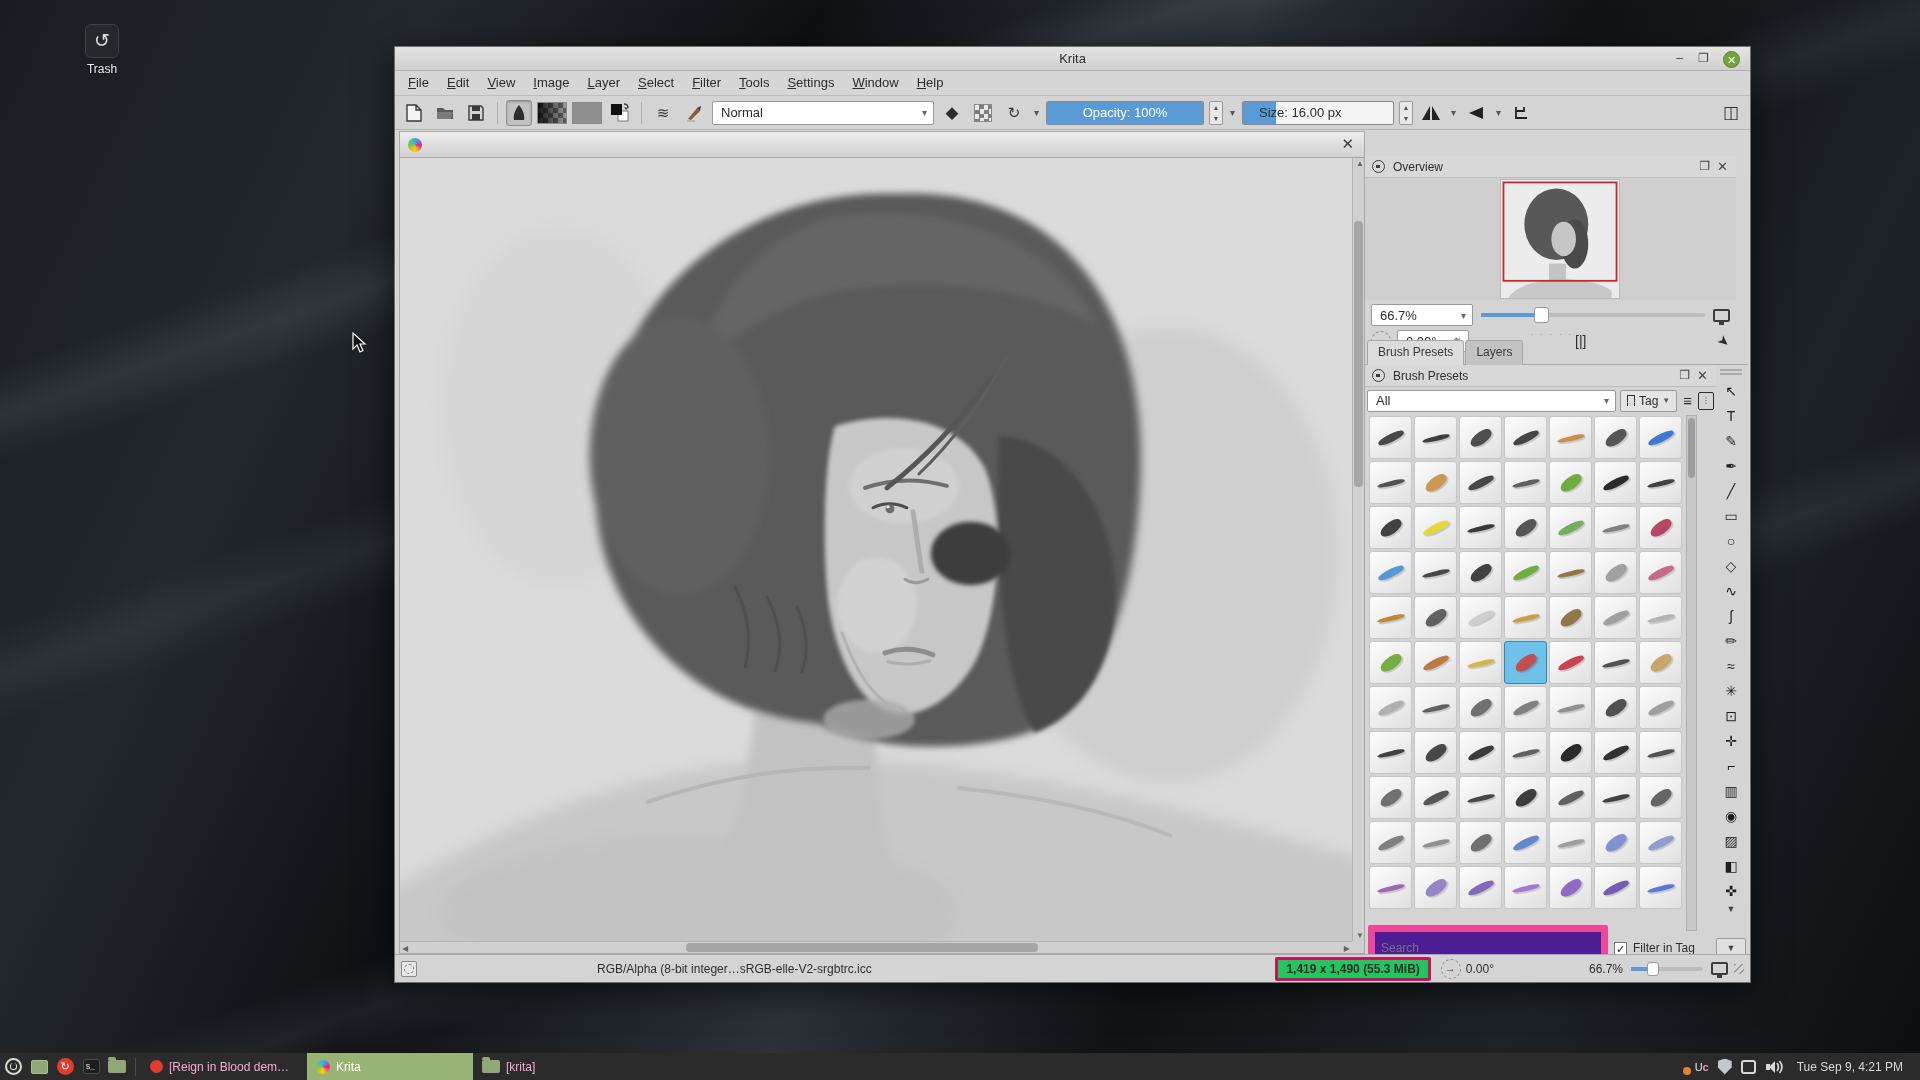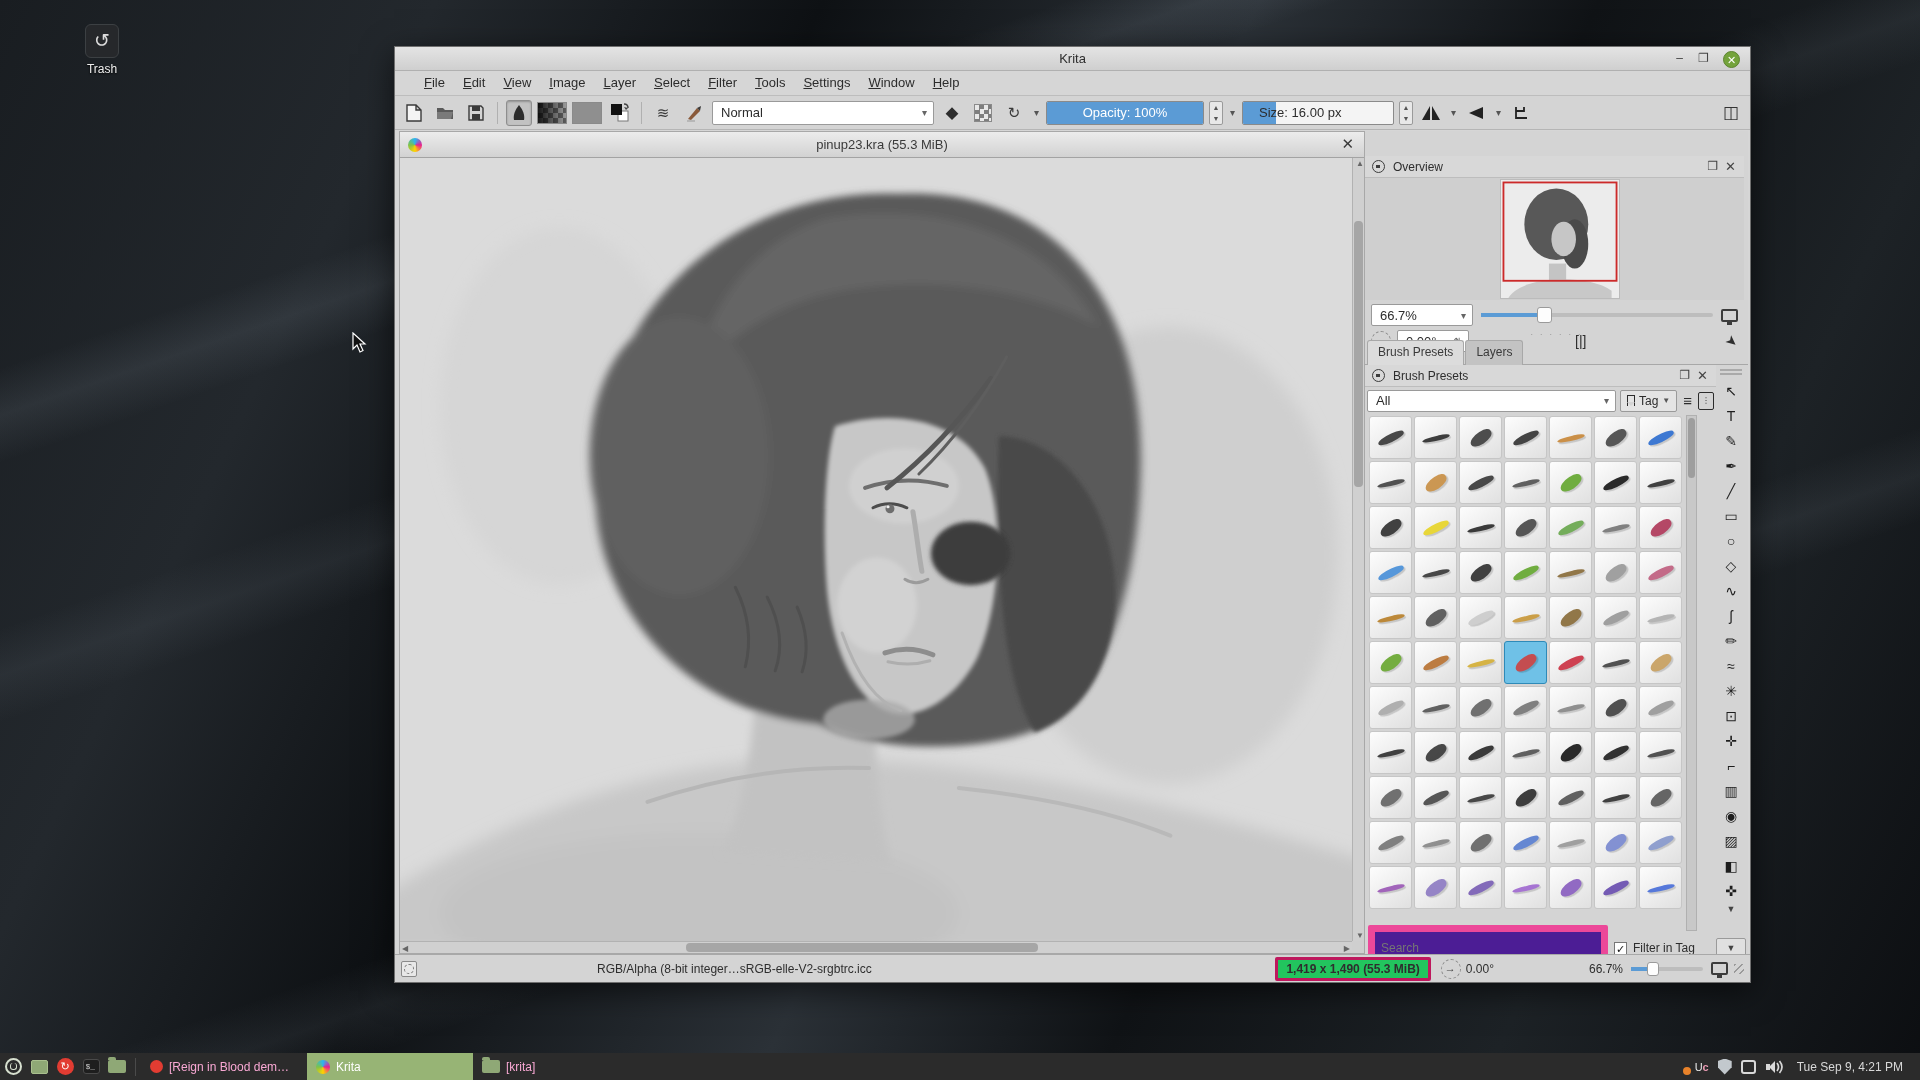--- a/index.html
+++ b/index.html
@@ -22,21 +22,21 @@
   #krita-window { position:absolute; left:394px; top:46px; width:1357px; height:937px;
     background:#d6d6d6; border:1px solid #6f6f6f; box-shadow:0 8px 30px rgba(0,0,0,.6); }
   #titlebar { position:relative; height:24px; background:linear-gradient(#e4e4e4,#cfcfcf);
     border-bottom:1px solid #b0b0b0; }
   #titlebar .wtitle { position:absolute; left:0; right:0; top:4px; text-align:center;
     font-size:13px; color:#2e2e2e; }
   .winbtn { position:absolute; top:4px; width:17px; height:16px; text-align:center;
     font-size:12px; line-height:15px; color:#444; }
   #btn-close { width:17px; height:17px; border-radius:50%; background:#74a33c;
     color:#fff; font-size:11px; line-height:16px; border:1px solid #5c8430; }
-  #menubar { height:25px; padding-left:20px; border-bottom:1px solid #bdbdbd; background:#d6d6d6; }
+  #menubar { height:25px; padding-left:4px; border-bottom:1px solid #bdbdbd; background:#d6d6d6; }
   .menu-item { display:inline-block; padding:4px 9px 0 9px; font-size:13px; color:#2c2c2c; height:25px; }
   .menu-item::first-letter { text-decoration:underline; }
   
   #toolbar { height:34px; display:flex; align-items:center; padding:0 6px; gap:5px;
     background:#d4d4d4; border-bottom:1px solid #b5b5b5; }
   .tbtn { width:26px; height:26px; display:flex; align-items:center; justify-content:center;
     color:#3a3a3a; font-size:15px; border-radius:3px; }
   .tbtn.selected { background:#c2c2c2; border:1px solid #8e8e8e; box-shadow:inset 0 1px 2px rgba(0,0,0,.25); }
   .tsep { width:1px; height:22px; background:#b0b0b0; margin:0 3px; }
   .swatch { width:30px; height:22px; border:1px solid #8a8a8a; }
@@ -87,21 +87,21 @@
     border:1px solid #a8a8a8; border-bottom:none; border-radius:3px 3px 0 0; margin-right:1px;
     white-space:nowrap; overflow:hidden; }
   .dtab.active { background:#dcdcdc; }
   .docker-head { position:relative; height:22px; background:#d8d8d8; border-bottom:1px solid #bdbdbd;
     font-size:12px; color:#2e2e2e; padding:4px 0 0 28px; }
   .lock-icon { position:absolute; left:7px; top:4px; width:13px; height:13px; border:1.5px solid #3c3c3c;
     border-radius:50%; }
   .lock-icon::after { content:""; position:absolute; left:3px; top:4px; width:4px; height:3px; background:#3c3c3c; }
   .float-btn { position:absolute; right:26px; top:3px; font-size:12px; color:#444; }
   .close-btn { position:absolute; right:8px; top:3px; font-size:13px; color:#444; }
-  #overview-docker { position:absolute; top:25px; left:0; right:4px; height:200px; }
+  #overview-docker { position:absolute; top:25px; left:0; right:12px; height:200px; }
   #ov-thumb-area { position:absolute; top:22px; left:0; right:0; height:122px; background:#cfcfcf; }
   #ov-thumb { position:absolute; left:136px; top:2px; width:118px; height:118px; background:#e9e9e9;
     box-shadow:0 0 0 1px #bbb; }
   #ov-zoom-row { position:absolute; top:146px; left:6px; right:6px; height:26px; display:flex; align-items:center; gap:8px; }
   #ov-zoom-combo { width:102px; height:22px; }
   #ov-slider { position:relative; flex:1; height:4px; background:#bdbdbd; border-radius:2px; }
   #ov-slider .fill { position:absolute; left:0; top:0; bottom:0; width:27%; background:#5b9bd5; }
   #ov-slider .handle { position:absolute; left:calc(27% - 7px); top:-6px; width:15px; height:16px;
     background:#fdfdfd; border:1px solid #9a9a9a; border-radius:3px; }
   .monitor-icon { width:17px; height:13px; border:2px solid #3c3c3c; border-radius:2px; position:relative; }
@@ -311,21 +311,20 @@
           </svg>
       </div>
       <div class="tbtn" id="workspace-btn">◫</div>
     </div>
 
     <div id="content">
 
       <div id="docarea">
         <div id="subtitlebar">
           <span class="krita-logo"></span>
-          <span class="dtitle">pinup23.kra (55.3 MiB)</span>
           <span id="doc-close">✕</span>
         </div>
         <div id="canvas-wrap">
           <svg width="100%" height="100%" viewBox="0 0 954 788" preserveAspectRatio="none">
             <defs>
               <filter id="s8" x="-30%" y="-30%" width="160%" height="160%">
                   <feGaussianBlur stdDeviation="8"></feGaussianBlur>
                 </filter>
               <filter id="s4" x="-30%" y="-30%" width="160%" height="160%">
                   <feGaussianBlur stdDeviation="4"></feGaussianBlur>

